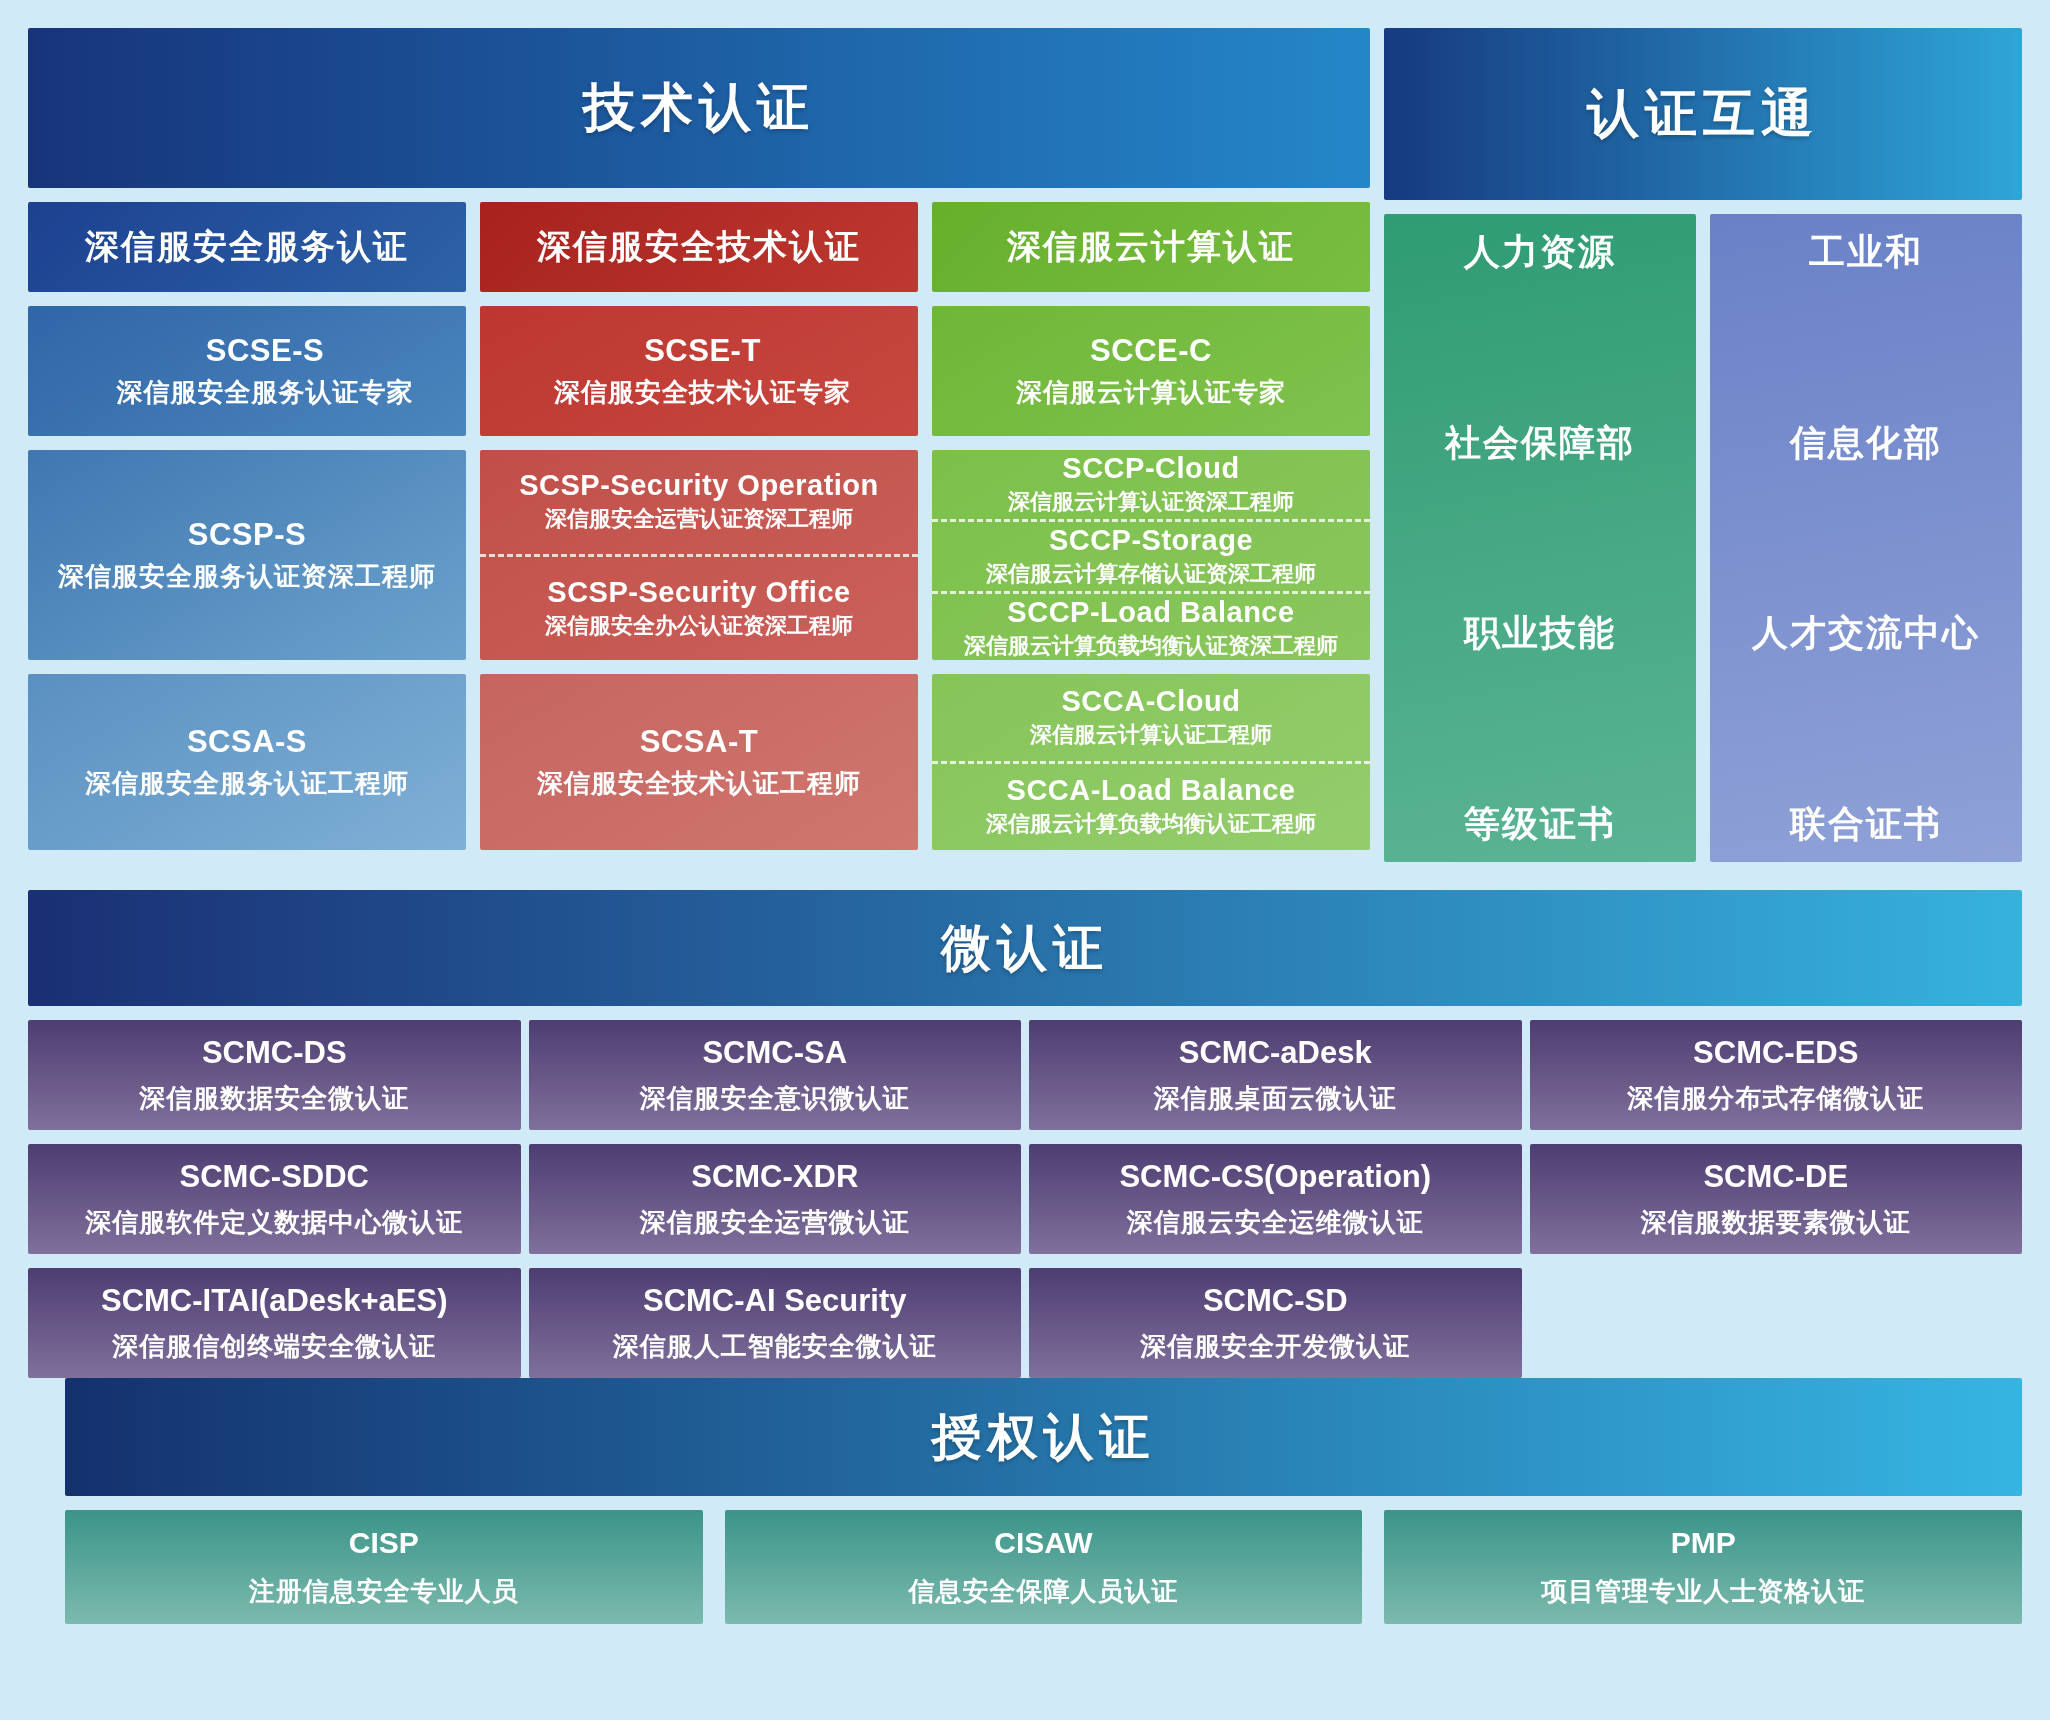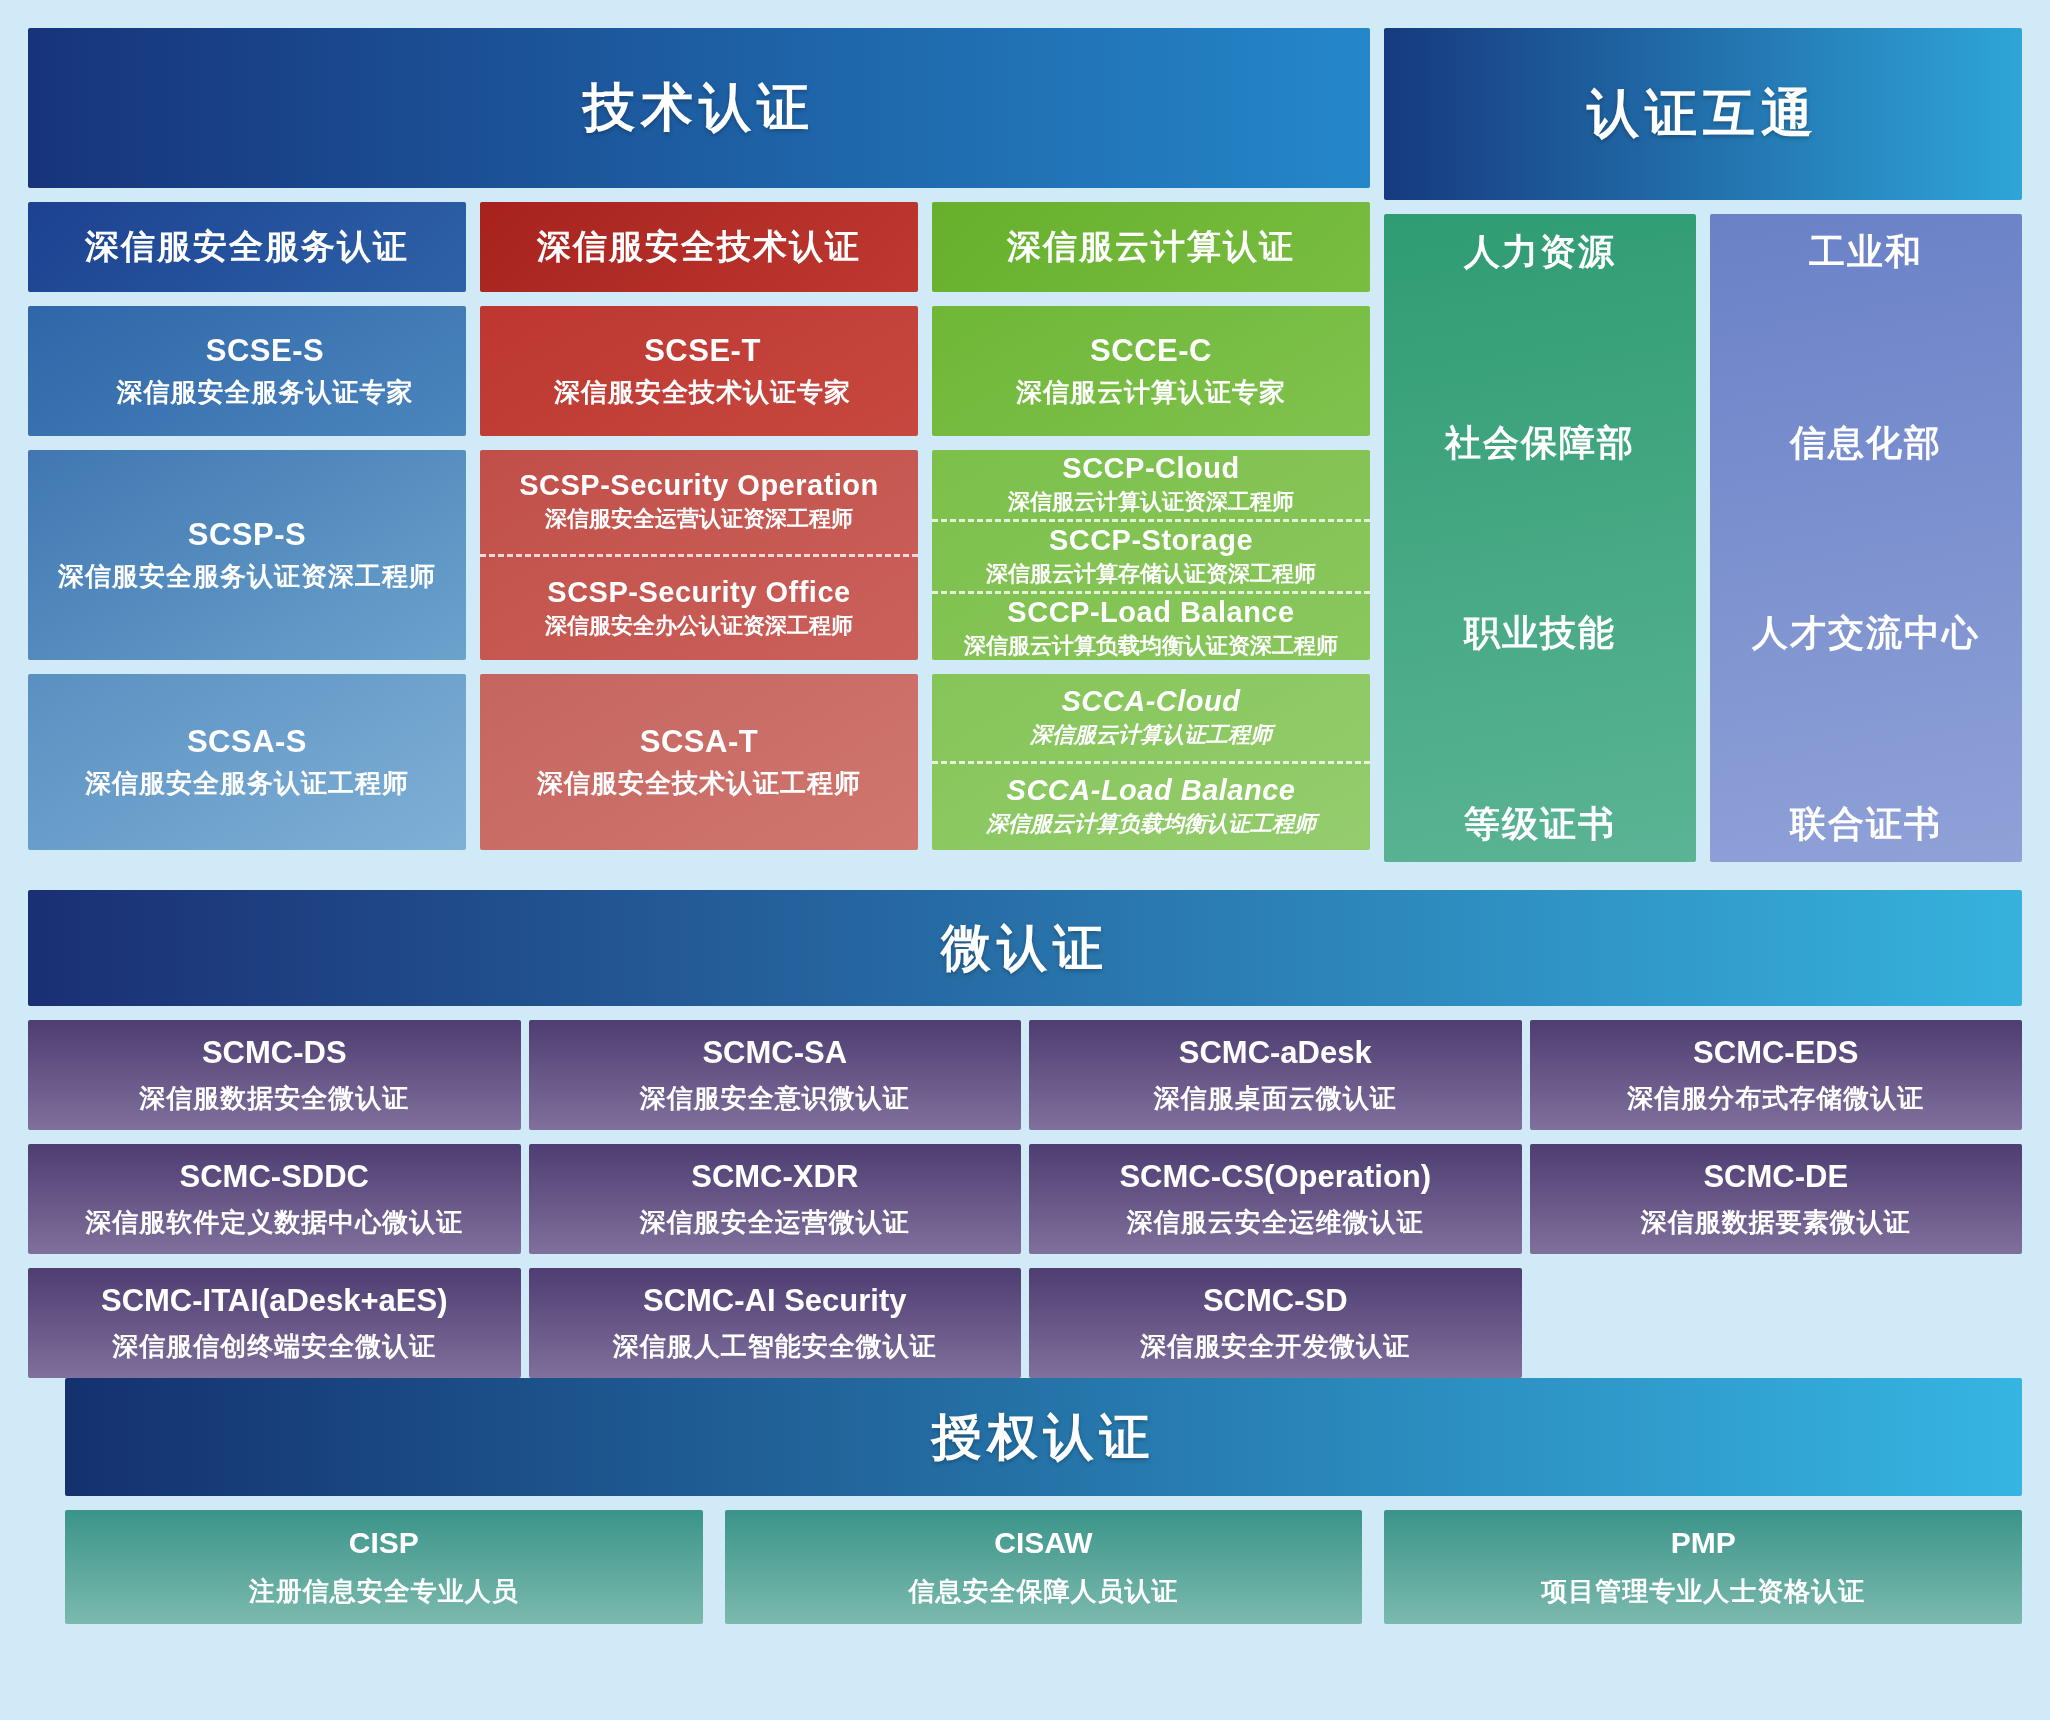--- a/index.html
+++ b/index.html
@@ -161,21 +161,21 @@
             </div>
             <div class="cert-cell compact dashed-top">
               <div class="cert-code">SCCP-Storage</div>
               <div class="cert-desc">深信服云计算存储认证资深工程师</div>
             </div>
             <div class="cert-cell compact dashed-top">
               <div class="cert-code">SCCP-Load Balance</div>
               <div class="cert-desc">深信服云计算负载均衡认证资深工程师</div>
             </div>
           </div>
-          <div class="box cert-box th-green-2" style="grid-area: 4 / 3; font-style: italic;">
+          <div class="box cert-box th-green-2" style="grid-area: 4 / 3;">
             <div class="cert-cell compact">
               <div class="cert-code">SCCA-Cloud</div>
               <div class="cert-desc">深信服云计算认证工程师</div>
             </div>
             <div class="cert-cell compact dashed-top">
               <div class="cert-code">SCCA-Load Balance</div>
               <div class="cert-desc">深信服云计算负载均衡认证工程师</div>
             </div>
           </div>
         </div>

